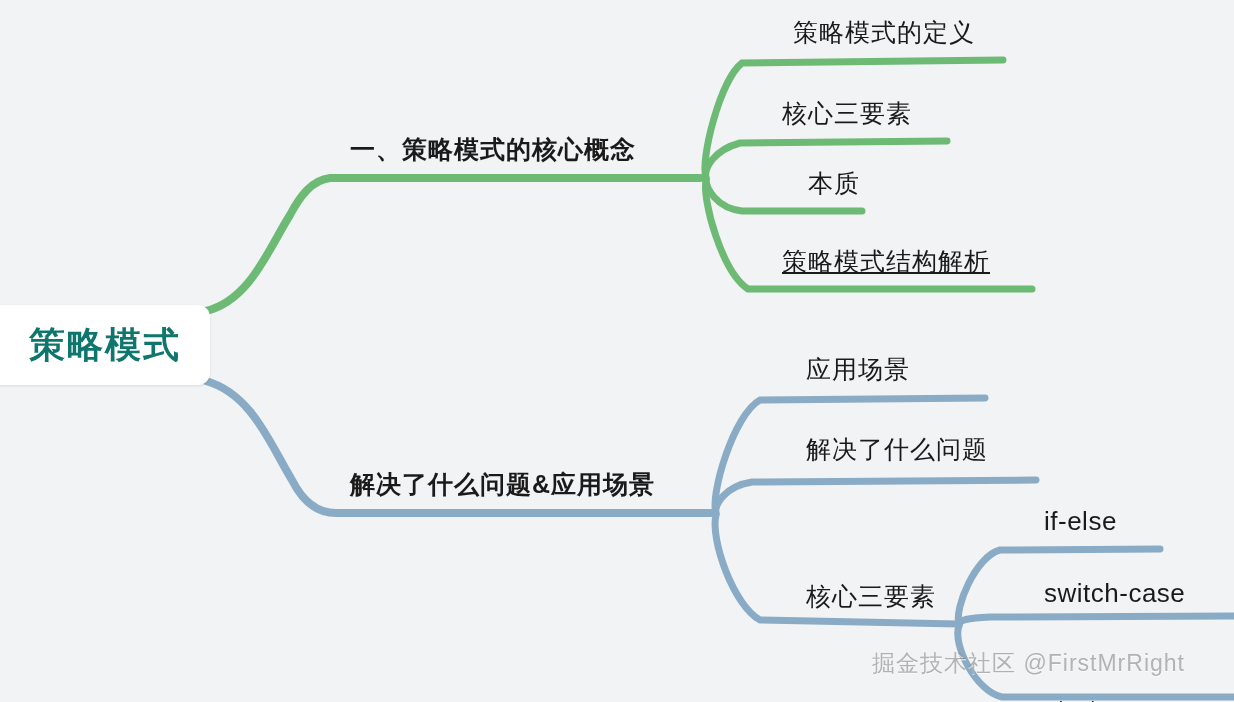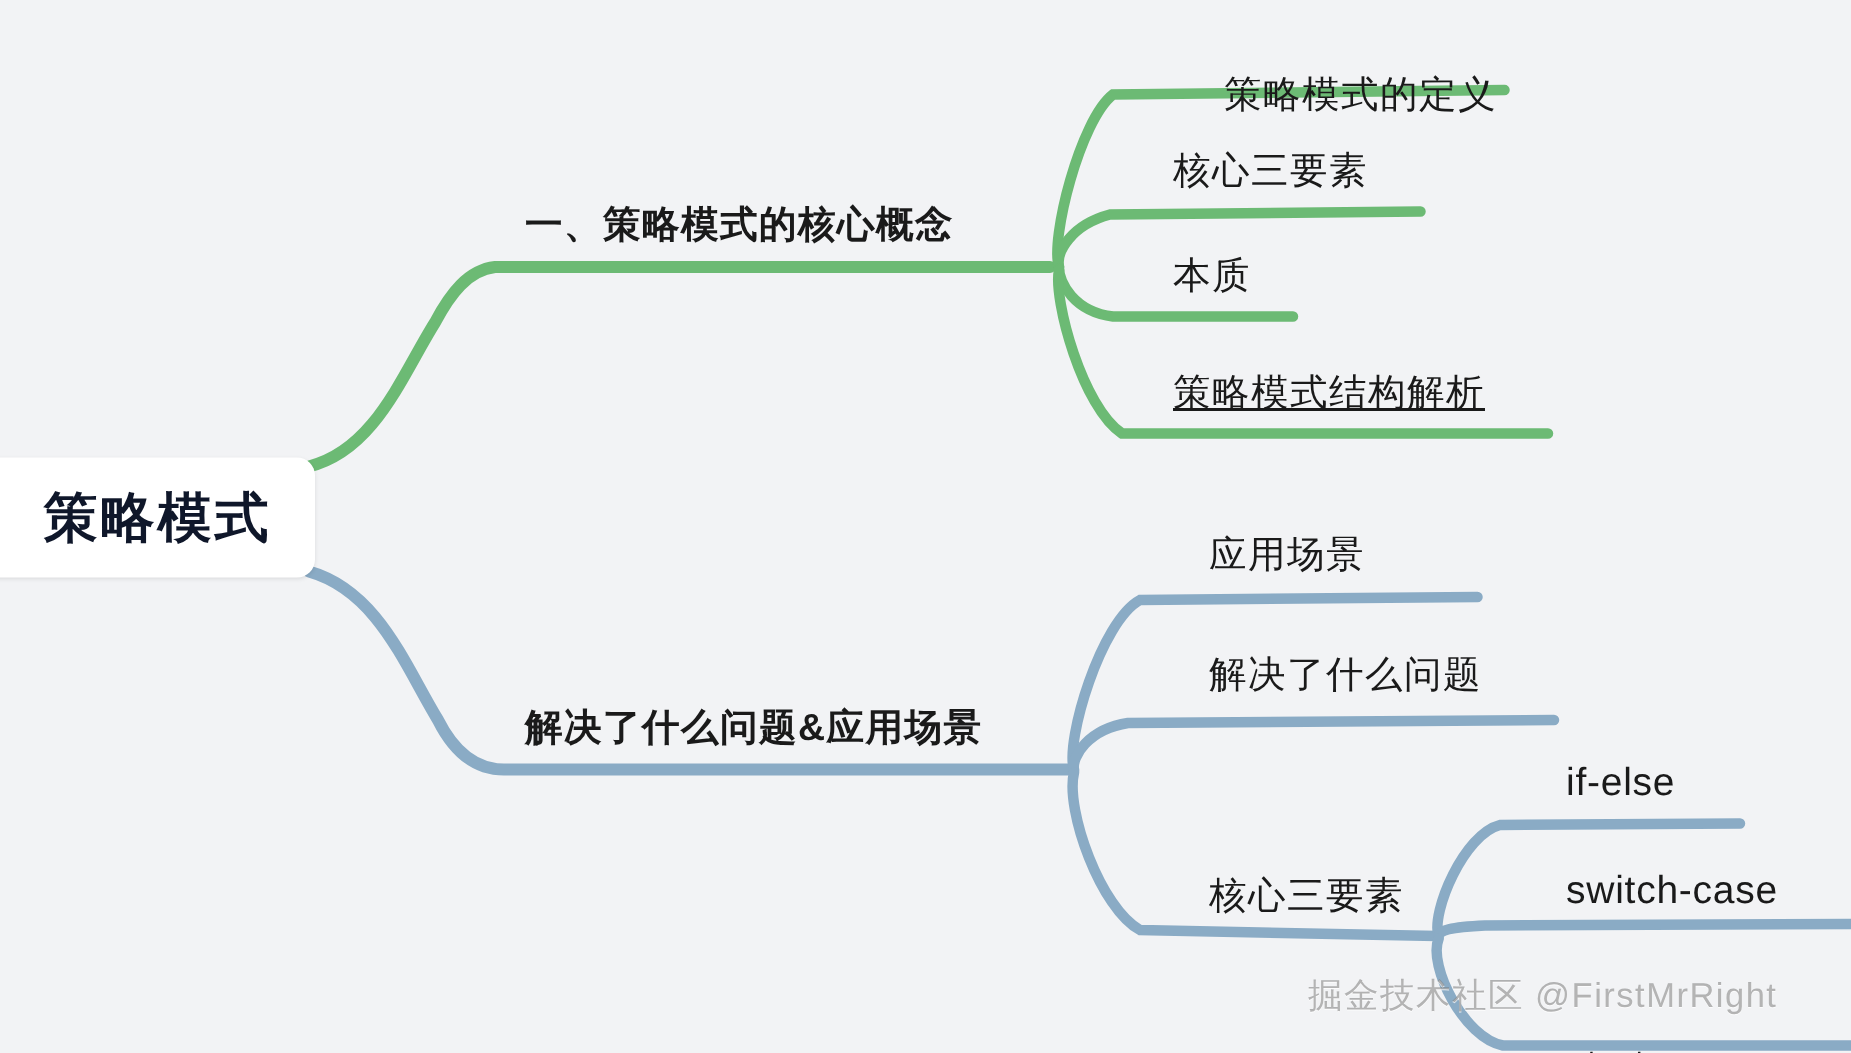--- a/index.html
+++ b/index.html
@@ -45,21 +45,21 @@
     box-shadow: 0 1px 3px rgba(0,0,0,0.10);
     display: flex;
     align-items: center;
     justify-content: center;
     box-sizing: border-box;
     padding-left: 14px;
   }
   .root-label {
     font-size: 36px;
     font-weight: bold;
-    color: #0f172a;
+    color: #0f766e;
     letter-spacing: 2px;
     white-space: nowrap;
   }
   .node-label {
     position: absolute;
     white-space: nowrap;
     color: #1a1a1a;
   }
   .lvl1 {
     font-size: 25px;
@@ -115,25 +115,25 @@
   </svg>
 
   <div class="root-node">
     <span class="root-label">策略模式</span>
   </div>
 
   <div class="node-label lvl1" style="left:350px; top:468px;">解决了什么问题&amp;应用场景</div>
 
   <div class="node-label lvl1" style="left:350px; top:133px;">一、策略模式的核心概念</div>
 
-  <div class="node-label lvl2" style="left:816px; top:16px;margin-top:30px;">策略模式的定义</div>
+  <div class="node-label lvl2" style="left:793px; top:16px;">策略模式的定义</div>
 
   <div class="node-label lvl2" style="left:782px; top:97px;">核心三要素</div>
 
-  <div class="node-label lvl2" style="left:782px; top:167px;">本质</div>
+  <div class="node-label lvl2" style="left:808px; top:167px;">本质</div>
 
   <div class="node-label lvl2" style="left:782px; top:245px;text-decoration:underline;">策略模式结构解析</div>
 
   <div class="node-label lvl2" style="left:806px; top:353px;">应用场景</div>
 
   <div class="node-label lvl2" style="left:806px; top:433px;">解决了什么问题</div>
 
   <div class="node-label lvl2" style="left:806px; top:580px;">核心三要素</div>
 
   <div class="node-label lvl3" style="left:1044px; top:506px;text-align:right;">if-else</div>

